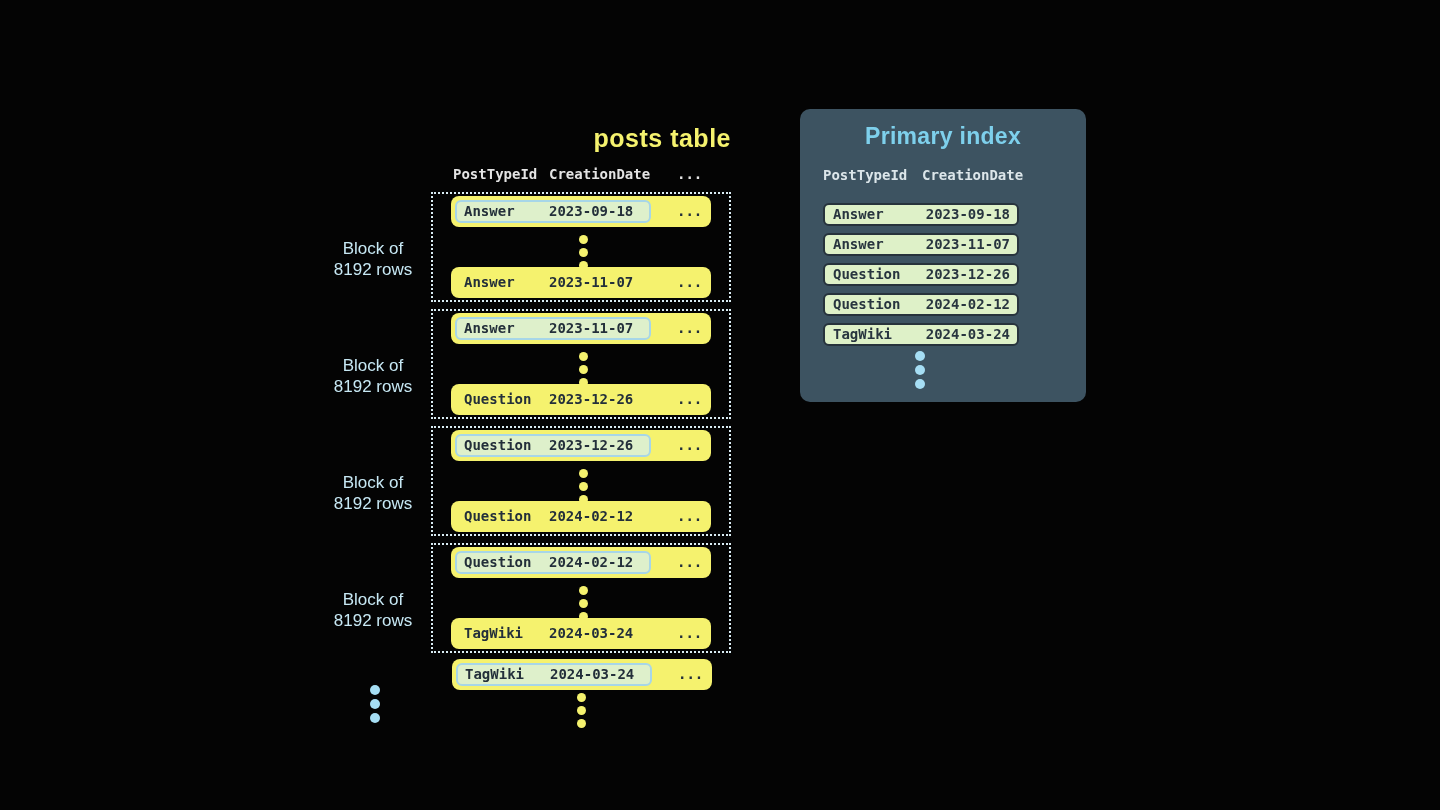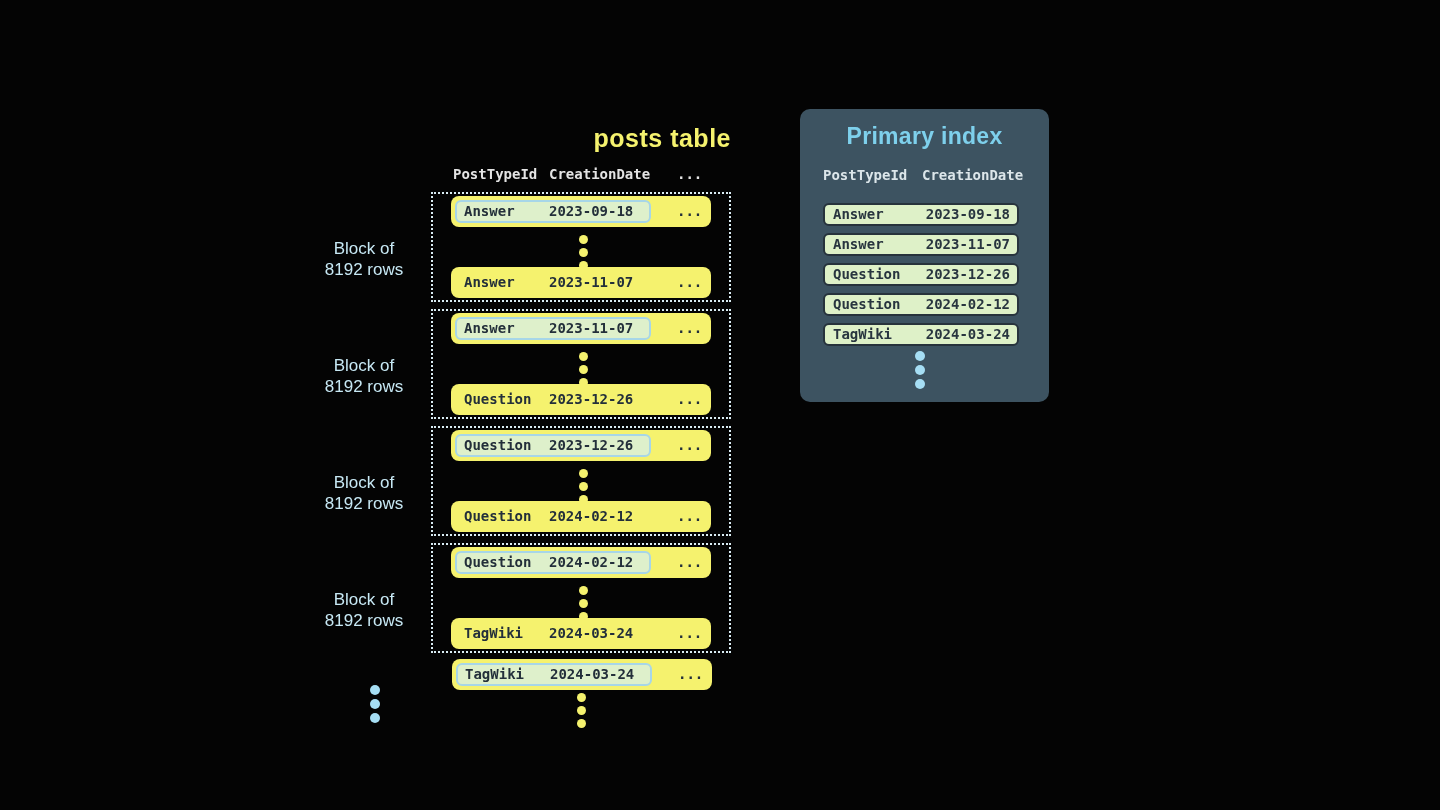--- a/index.html
+++ b/index.html
@@ -37,32 +37,32 @@
     box-sizing:border-box;z-index:1;
   }
   .trailing-row{
     position:absolute;left:452px;top:659px;width:260px;height:31px;border-radius:8px;
     background:#f5f26e;color:#232f3a;line-height:31px;
   }
   .trailing-row .type{position:absolute;left:13px;z-index:2;}
   .trailing-row .date{position:absolute;left:98px;z-index:2;}
   .trailing-row .ell{position:absolute;left:226px;z-index:2;}
   .block-label{
-    position:absolute;left:294px;width:140px;text-align:center;
+    position:absolute;left:303px;width:140px;text-align:center;
     color:#c7e8f4;font-size:17px;line-height:21px;font-weight:500;
   }
   .bl1{top:238px;} .bl2{top:355px;} .bl3{top:472px;} .bl4{top:589px;}
   .dot{position:absolute;border-radius:50%;}
   .dot.y{width:9px;height:9px;background:#f5f26e;}
   .dot.b{width:10px;height:10px;background:#a6def4;}
   .block .dot.y{left:146px;}
   .bd1{top:41px;} .bd2{top:54px;} .bd3{top:67px;}
   
   .panel{
-    position:absolute;left:800px;top:109px;width:249px;height:293px;
+    position:absolute;left:800px;top:109px;width:286px;height:293px;
     background:#3d5361;border-radius:10px;
   }
   .panel-title{
     position:absolute;left:0;top:14px;width:100%;text-align:center;
     font-size:23px;font-weight:600;color:#7ed0ec;letter-spacing:.3px;
   }
   .panel-header{position:absolute;left:0;top:58px;width:100%;height:18px;color:#dce6ea;}
   .panel-header span{position:absolute;top:0;}
   .ih-1{left:23px;} .ih-2{left:122px;}
   .irow{

